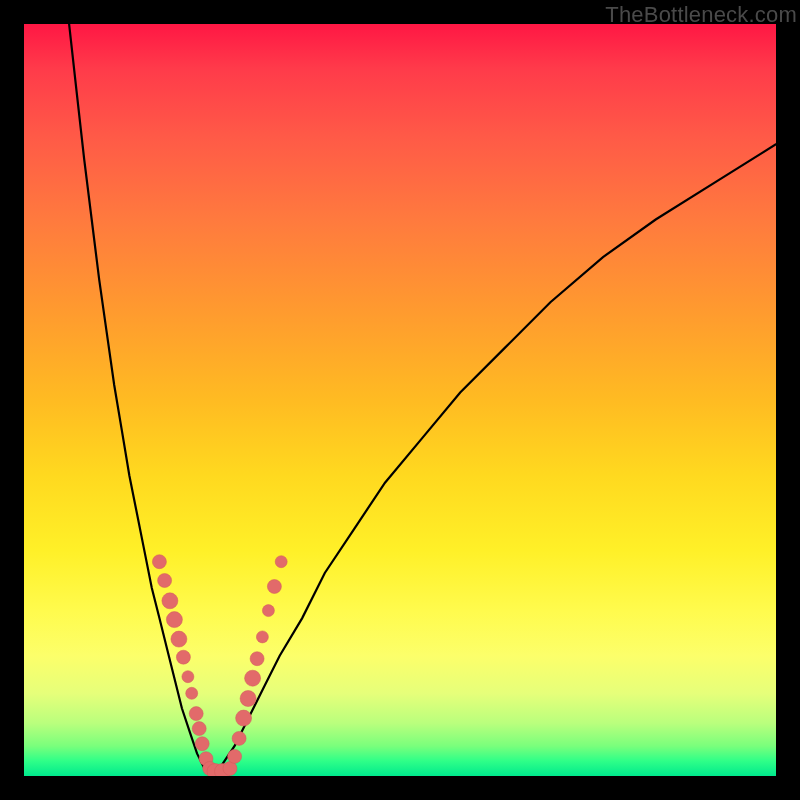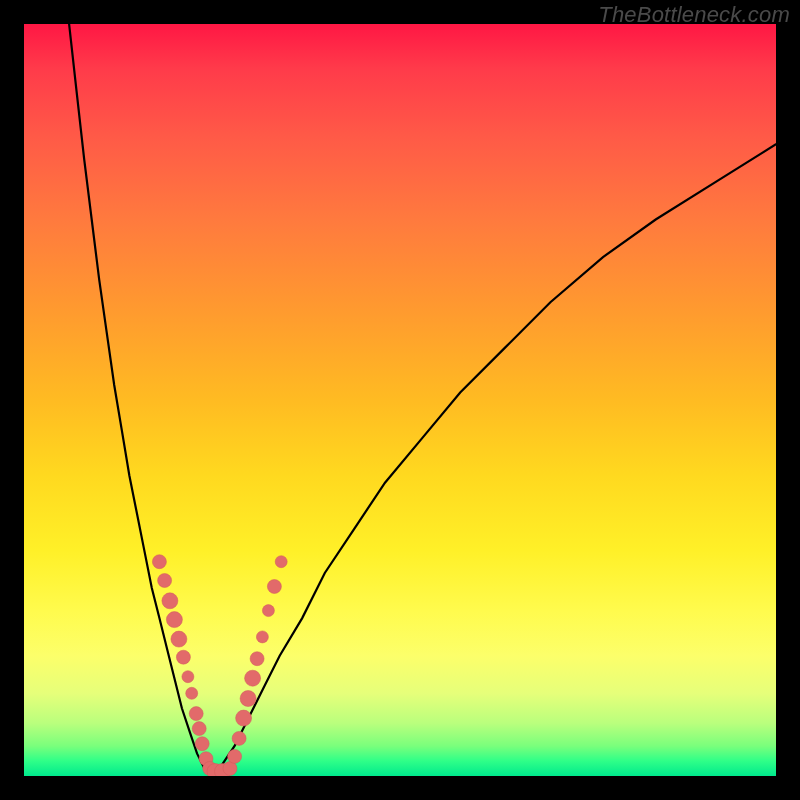--- a/index.html
+++ b/index.html
@@ -40,27 +40,26 @@
       #e6ff7a 89%,
       #b9ff7d 93%,
       #7aff7c 96%,
       #2fff88 98%,
       #00e98d 100%
     );
   }
   .watermark {
     position: absolute;
     top: 2px;
-    right: 10px;
+    right: 3px;
     color: #4a4a4a;
     font-size: 22px;
     font-weight: 500;
     letter-spacing: 0.2px;
     user-select: none;
-    font-style: italic;
   }
   svg.curve {
     position: absolute;
     top: 0;
     left: 0;
     width: 752px;
     height: 752px;
   }
   .curve path {
     fill: none;

